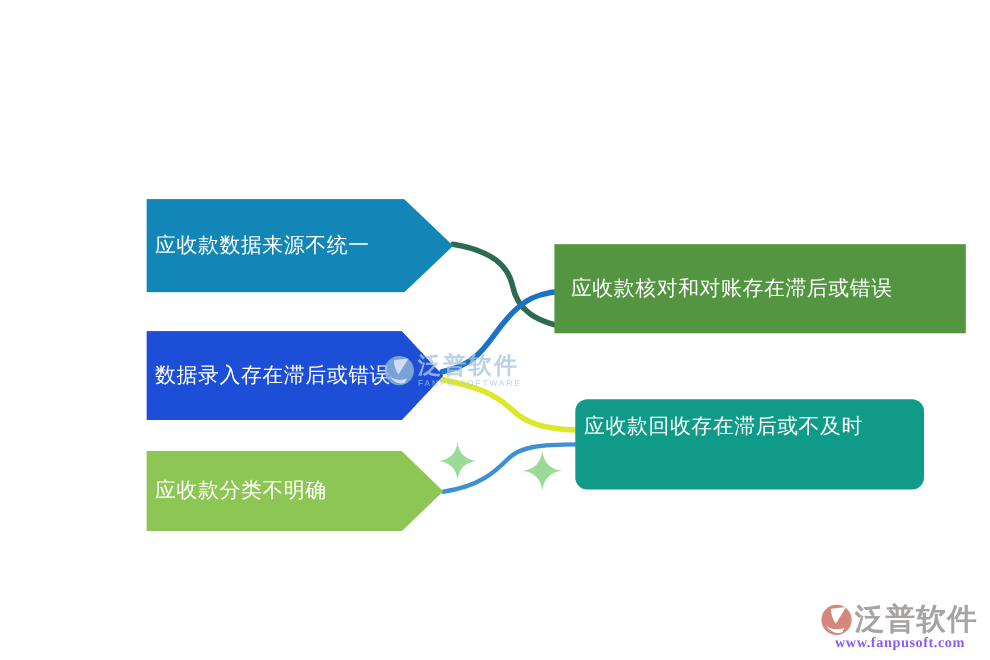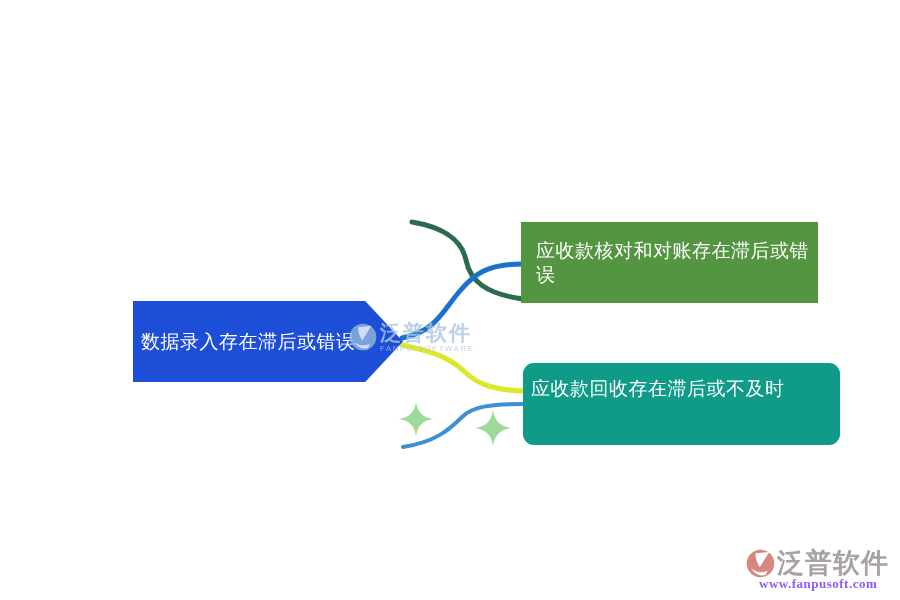--- a/index.html
+++ b/index.html
@@ -4,21 +4,21 @@
 <style>
   html,body{margin:0;padding:0;background:#ffffff;font-family:"Liberation Sans","DejaVu Sans",sans-serif;}
   .canvas{position:relative;width:900px;height:600px;background:#ffffff;overflow:hidden;}
   .svg-layer{position:absolute;left:0;top:0;width:900px;height:600px;z-index:1;pointer-events:none;}
   .node{position:absolute;z-index:2;display:flex;align-items:center;box-sizing:border-box;
         color:#ffffff;font-size:19px;letter-spacing:0.5px;line-height:1.25;}
   .arrow{clip-path:polygon(0 0,84% 0,100% 50%,84% 100%,0 100%);padding-left:8px;}
   .arrow1{left:133px;top:181px;width:279px;height:85px;}
   .arrow2{left:133px;top:301px;width:270px;height:81px;clip-path:polygon(0 0,86% 0,100% 50%,86% 100%,0 100%);}
   .arrow3{left:133px;top:410px;width:270px;height:73px;clip-path:polygon(0 0,86% 0,100% 50%,86% 100%,0 100%);}
-  .rect1{left:521px;top:222px;width:297px;height:81px;padding-left:15px;}
+  .rect1{left:504px;top:222px;width:374px;height:81px;padding-left:15px;}
   .rect2{left:523px;top:363px;width:317px;height:82px;padding-left:8px;align-items:flex-start;padding-top:14px;}
   .wm-center{position:absolute;left:349px;top:322px;z-index:5;display:flex;align-items:flex-start;opacity:0.8;}
   .wm-center .logo{width:28px;height:30px;margin-right:3px;}
   .wm-center .t1{font-size:21px;letter-spacing:2px;font-weight:bold;line-height:22px;}
   .wm-center .t2{font-size:7.5px;letter-spacing:1.8px;line-height:9px;font-weight:normal;}
   .wm-footer{position:absolute;left:746px;top:548px;z-index:5;}
   .wm-footer .row{display:flex;align-items:flex-start;}
   .wm-footer .logo{width:29px;height:31px;margin-right:2px;}
   .wm-footer .t1{font-size:27px;font-weight:bold;letter-spacing:1px;line-height:30px;
                  font-family:"Liberation Serif","DejaVu Serif",serif;}
@@ -32,25 +32,31 @@
 
   <svg class="svg-layer">
     <path d="M412,222 C448,228 462,242 466,260 C470,281 486,294 523,299" fill="none" stroke-width="5" stroke-linecap="round" stroke="#2d6b4e"></path>
     <path d="M402,338 C436,331 442,312 459,292 C474,274 487,264 523,264" fill="none" stroke-width="5" stroke-linecap="round" stroke="#1c72c9"></path>
     <path d="M402,345 C435,352 450,358 465,372 C478,385 495,390 524,391" fill="none" stroke-width="5" stroke-linecap="round" stroke="#dde72b"></path>
     <path d="M403,447 C436,442 450,429 462,417 C473,406 492,404 524,404" fill="none" stroke-width="4" stroke-linecap="round" stroke="#3e8fd3"></path>
     <path d="M416,402 Q418,417 433,419 Q418,421 416,436 Q414,421 399,419 Q414,417 416,402 Z" fill="#9cdb97"></path>
     <path d="M493,410 Q495,426 511,428 Q495,430 493,446 Q491,430 475,428 Q491,426 493,410 Z" fill="#9cdb97"></path>
   </svg>
 
+  <div class="node arrow arrow1" style="background: rgb(18, 134, 182);">
+    <span>应收款数据来源不统一</span>
+  </div>
 
   <div class="node arrow arrow2" style="background: #1d4ed8;">
     <span>数据录入存在滞后或错误</span>
   </div>
 
+  <div class="node arrow arrow3" style="background: rgb(142, 198, 85);">
+    <span>应收款分类不明确</span>
+  </div>
 
   <div class="node rect1" style="background: rgb(83, 149, 64);">
     <span>应收款核对和对账存在滞后或错误</span>
   </div>
 
   <div class="node rect2" style="background: rgb(15, 155, 135); border-radius: 11px;">
     <span>应收款回收存在滞后或不及时</span>
   </div>
 
   <div class="wm-center" style="color:#a9c6e2;">

